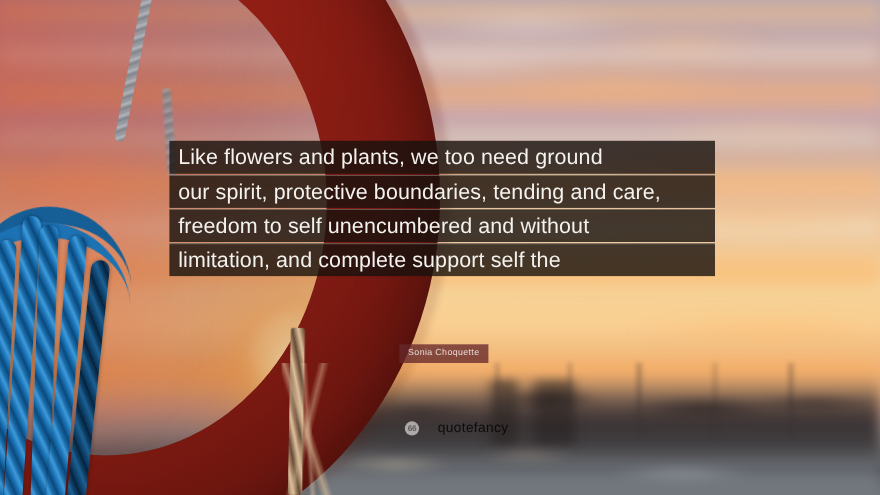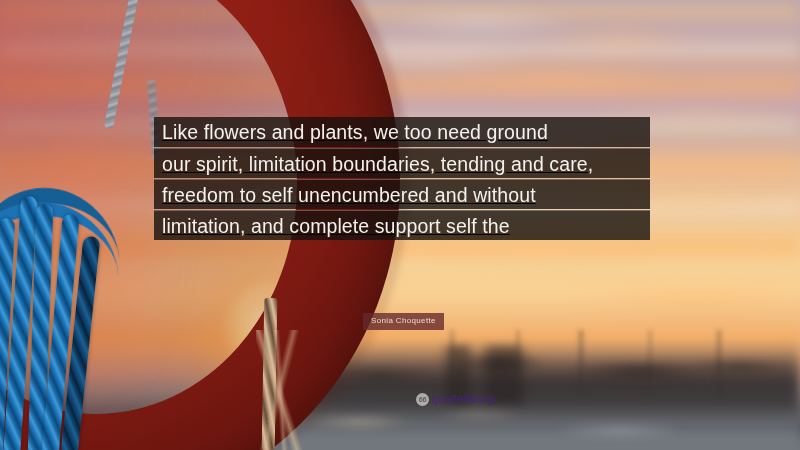--- a/index.html
+++ b/index.html
@@ -256,23 +256,22 @@
       linear-gradient(104deg, rgba(216,186,148,0) 42%, rgba(216,186,148,0.45) 49%, rgba(216,186,148,0) 56%),
       linear-gradient(86deg,  rgba(235,210,176,0) 44%, rgba(235,210,176,0.40) 50%, rgba(235,210,176,0) 57%);
     filter: blur(0.7px);
     pointer-events: none;
   }
 
   
   .quote {
     position: absolute;
     left: 154px;
-    top: 117px;
+    top: 128px;
     width: 496px;
-    text-decoration: underline;
   }
   .qline {
     display: block;
     box-sizing: border-box;
     height: 30px;
     margin-bottom: 1px;
     padding: 0 8px;
     background: rgba(24,18,14,0.80);
     color: #f4f2ee;
     font-size: 19.5px;
@@ -294,40 +293,39 @@
     font-size: 8px;
     letter-spacing: 0.35px;
     line-height: 10px;
     white-space: nowrap;
   }
 
   
   .watermark {
     position: absolute;
     left: 368px;
-    top: 393px;
+    top: 383px;
     display: flex;
     align-items: center;
-    gap: 2px;
+    gap: 17px;
     opacity: 0.78;
-    margin-left: 48px;
   }
   .wm-badge {
     width: 13px; height: 13px;
     border-radius: 50%;
     background: rgba(240,238,234,0.80);
     color: #6d6a66;
     font-size: 7.5px;
     font-weight: bold;
     line-height: 13px;
     text-align: center;
     letter-spacing: -0.3px;
   }
   .wm-text {
-    color: #4c1d95;
+    color: #000000;
     font-size: 12.5px;
     letter-spacing: 0.3px;
     line-height: 13px;
   }
 </style>
 </head>
 <body>
 
 <div id="stage">
 
@@ -360,21 +358,21 @@
     <div class="strand s3"></div>
     <div class="strand s4"></div>
     <div class="strand s5"></div>
   </div>
 
   <div class="frayed"></div>
   <div class="frayed-hairs"></div>
 
   <div class="quote">
     <span class="qline">Like flowers and plants, we too need ground</span>
-    <span class="qline">our spirit, limitation boundaries, tending and care,</span>
+    <span class="qline">our spirit, protective boundaries, tending and care,</span>
     <span class="qline">freedom to self unencumbered and without</span>
     <span class="qline">limitation, and complete support self the</span>
   </div>
 
   <div class="author">Sonia Choquette</div>
 
   <div class="watermark">
     <span class="wm-badge">66</span>
     <span class="wm-text">quotefancy</span>
   </div>

